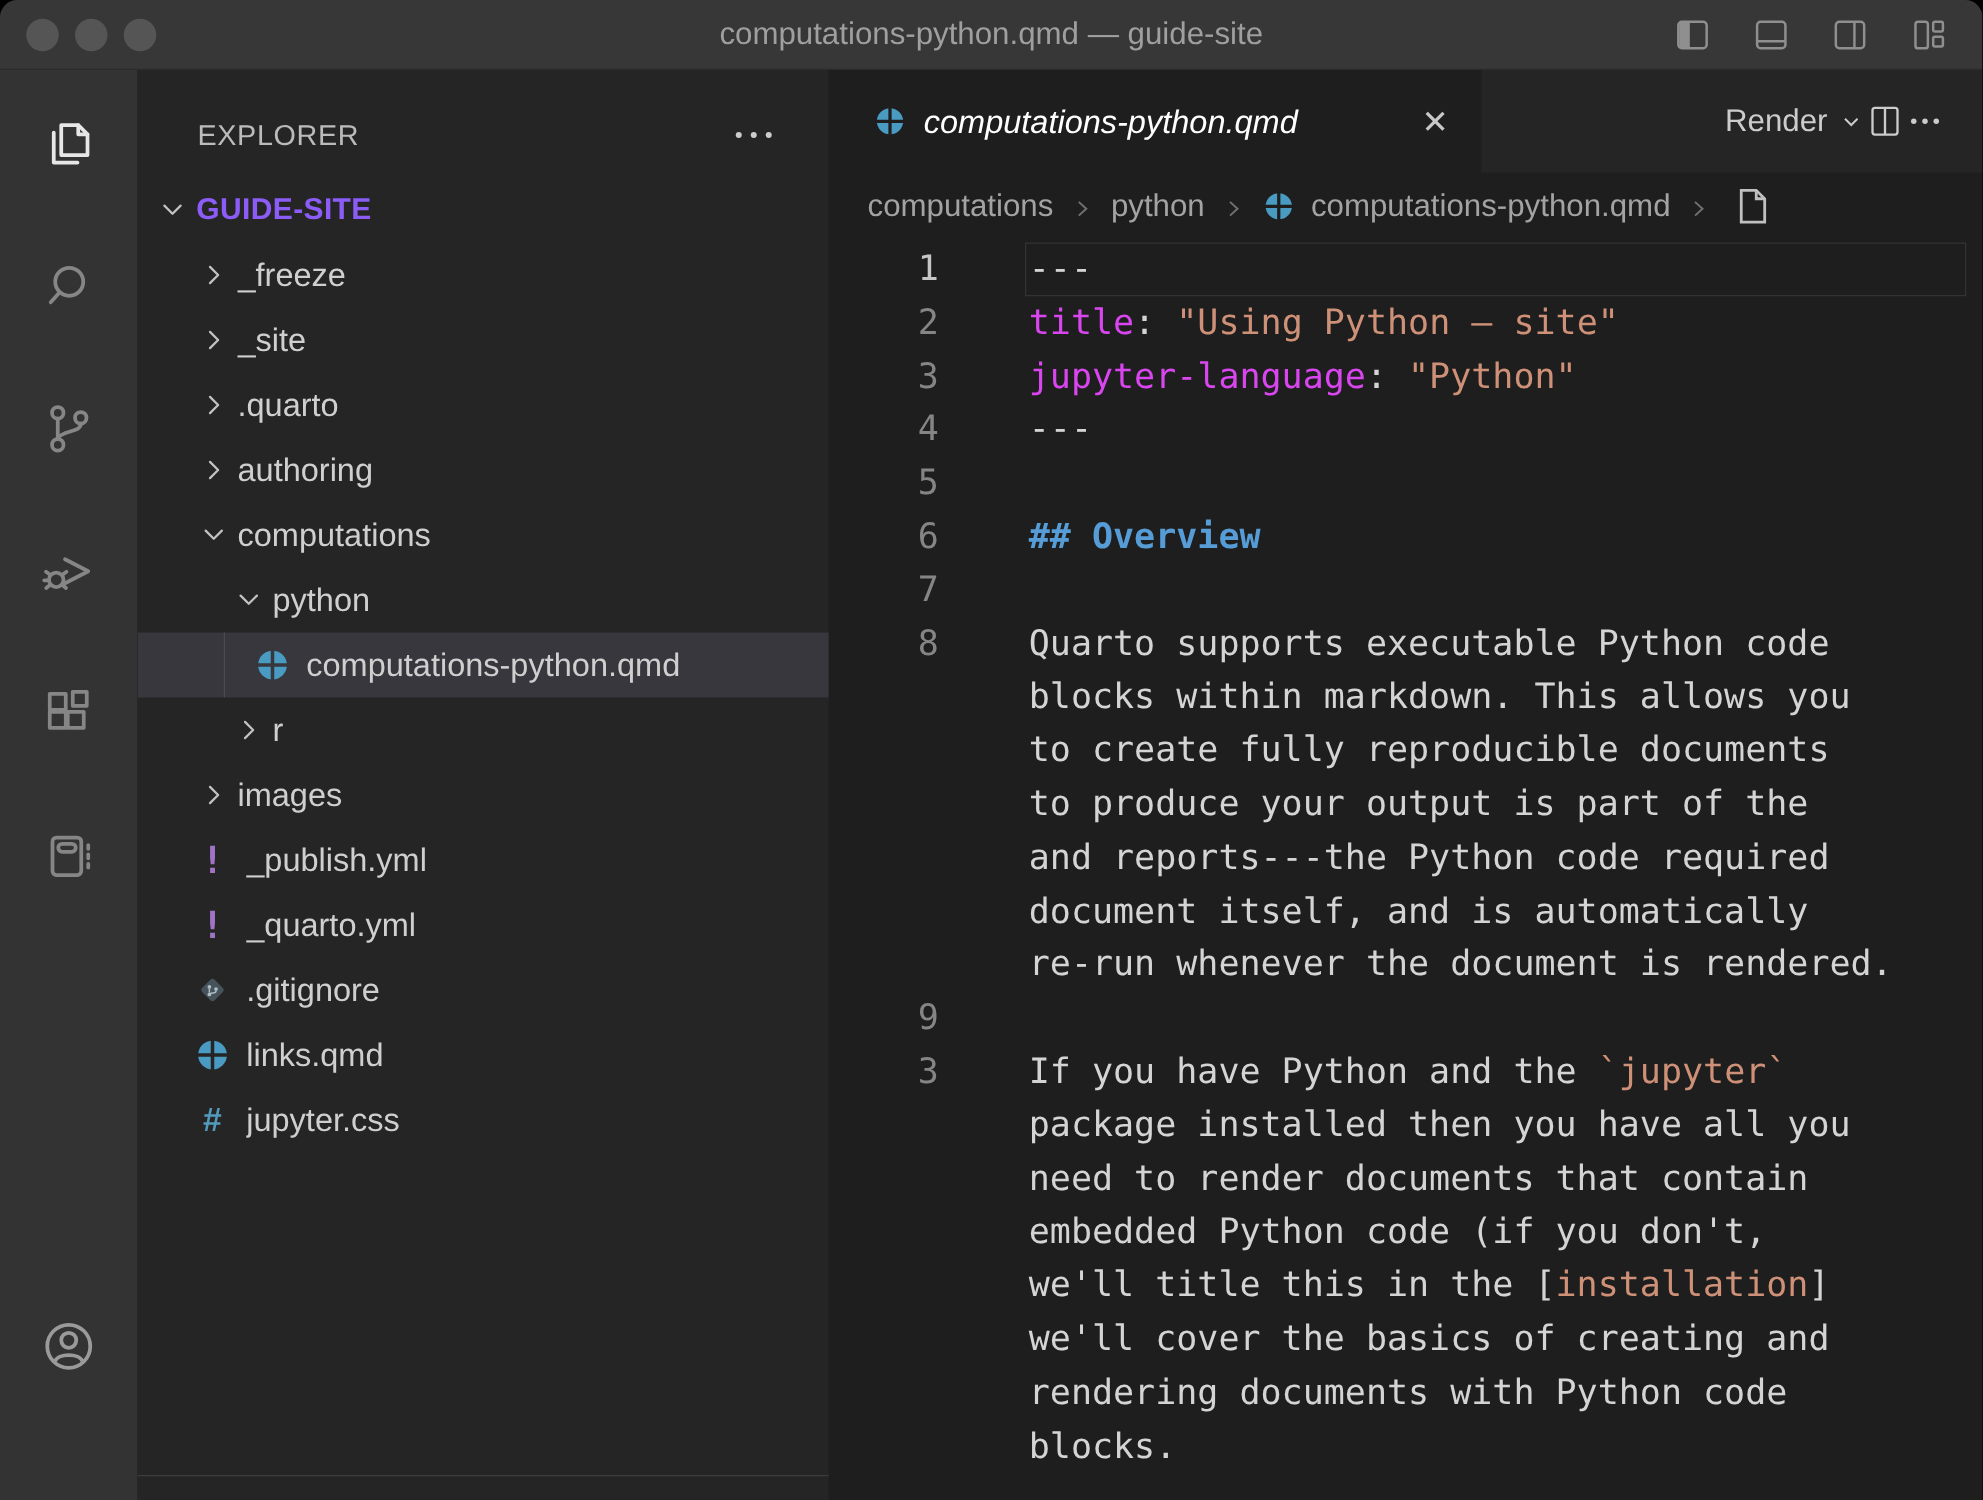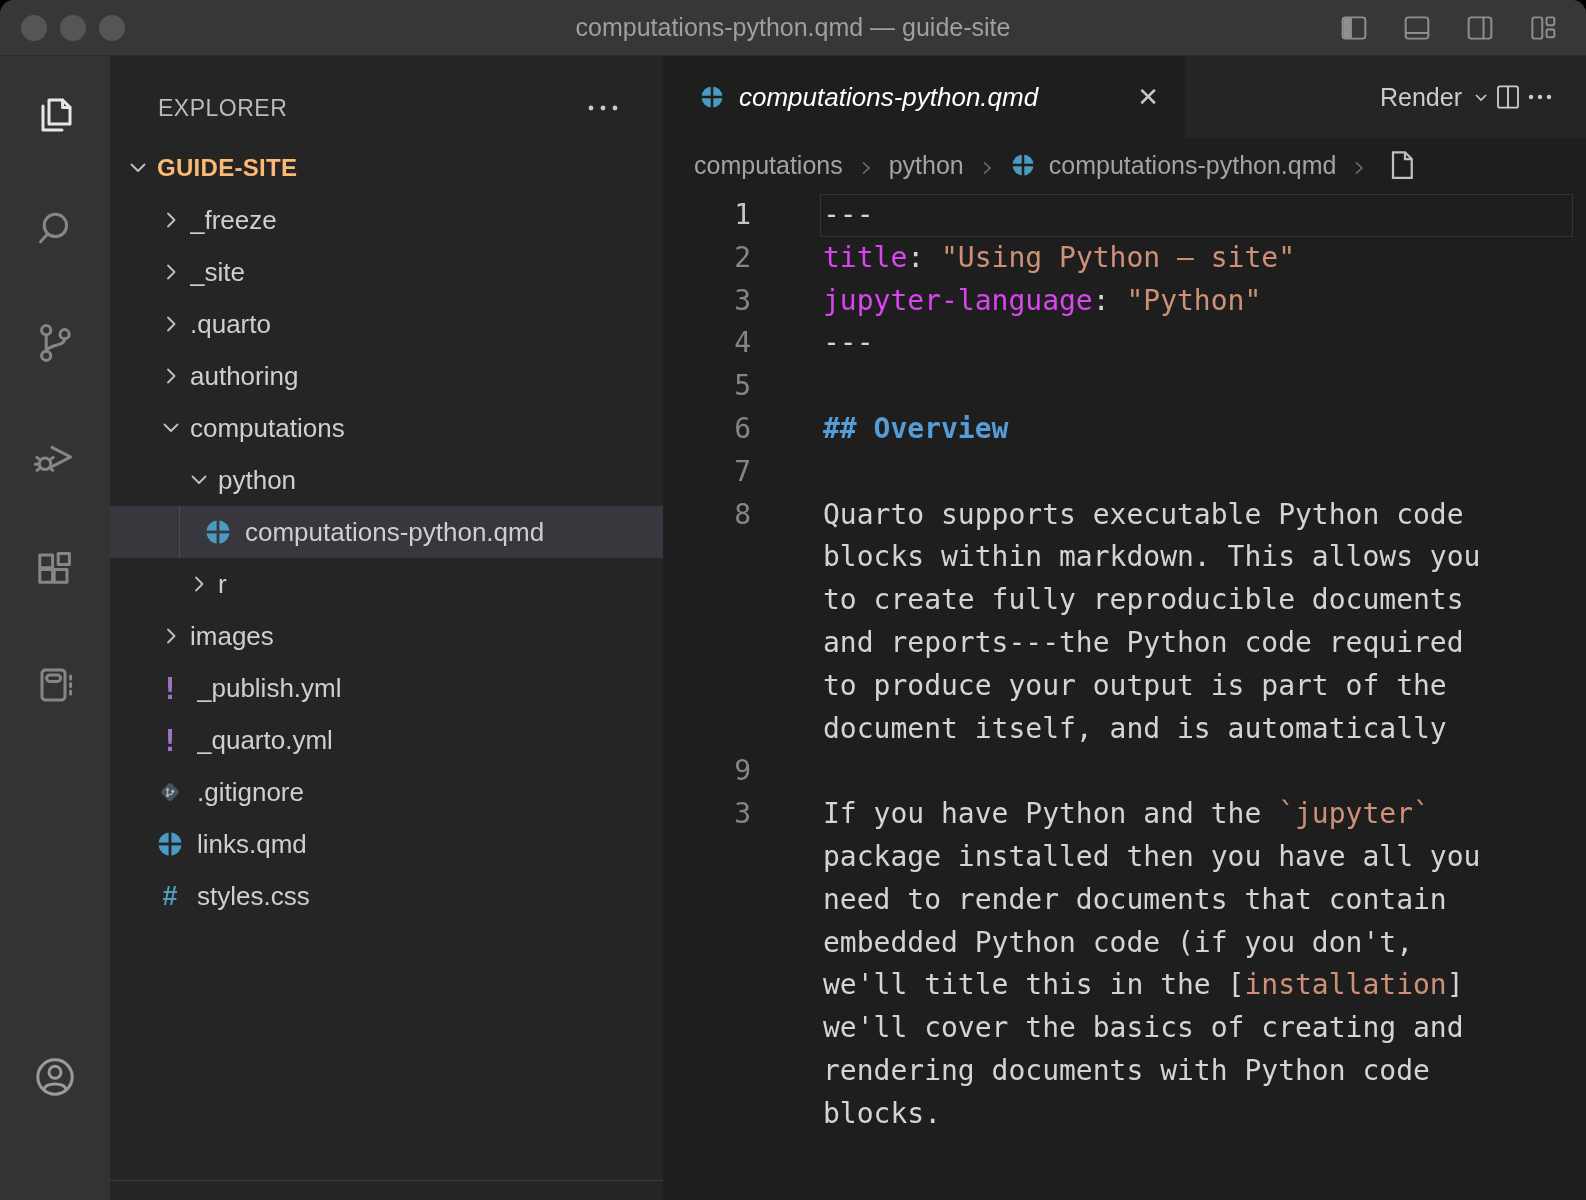--- a/index.html
+++ b/index.html
@@ -37,21 +37,21 @@
   .tree { position:absolute; top:86px; left:0; right:0; }
   .trow { height:52px; display:flex; align-items:center; color:#cfcfcf; font-size:26px; cursor:pointer; position:relative; white-space:nowrap; }
   .trow.selected { background:#37373d; }
   .trow .guide { position:absolute; left:69px; top:0; bottom:0; width:1px; background:#4a4a4f; }
   .chev { width:26px; height:26px; flex:none; color:#c2c2c2; }
   .chev svg { width:26px; height:26px; }
   .ficon { width:30px; height:30px; flex:none; margin-right:12px; display:flex; align-items:center; justify-content:center; font-weight:bold; }
   .ficon svg { width:28px; height:28px; }
   .ficon.yaml { color:#a074c4; font-size:30px; font-family:"DejaVu Sans Mono",monospace; }
   .ficon.css  { color:#519aba; font-size:27px; }
-  .trow.root  { font-weight:bold; font-size:24px; color:#fdba74; letter-spacing:0.3px; }
+  .trow.root  { font-weight:bold; font-size:24px; color:#8b5cf6; letter-spacing:0.3px; }
   .trow.root .chev { margin-left:15px; margin-right:6px; }
   .label { overflow:hidden; text-overflow:ellipsis; }
 
   .sb-outline { position:absolute; left:0; right:0; top:1124px; border-top:1px solid #3d3d3d; padding-top:8px; }
   .sb-outline .orow { display:flex; align-items:center; padding-left:15px; height:40px; color:#d6d6d6; font-weight:bold; font-size:22px; letter-spacing:0.4px; }
 
   
   .editor { flex:1; display:flex; flex-direction:column; background:#1e1e1e; overflow:hidden; }
   .tabbar { height:82px; background:#252526; display:flex; align-items:stretch; justify-content:space-between; flex:none; }
   .tab { width:522px; background:#1e1e1e; display:flex; align-items:center; padding:0 26px 0 36px; gap:14px; cursor:pointer; }
@@ -281,21 +281,21 @@
               <svg viewBox="0 0 28 28">
                 <circle cx="14" cy="14" r="11.5" fill="#4a9bc1"></circle>
                 <line x1="14" y1="1" x2="14" y2="27" stroke="#252526" stroke-width="2.8"></line>
                 <line x1="1" y1="14" x2="27" y2="14" stroke="#252526" stroke-width="2.8"></line>
               </svg>
             </span>
             <span class="label">links.qmd</span>
           </div>
           <div class="trow">
             <span class="ficon css" style="margin-left: 45px;">#</span>
-            <span class="label">styles.css</span>
+            <span class="label">jupyter.css</span>
           </div>
         </div>
       <div class="sb-outline">
         <div class="orow">
           <span class="chev">
             <svg viewBox="0 0 26 26" fill="none" stroke="currentColor" stroke-width="1.8">
                 <path d="M10 7 l6 6 -6 6"></path>
               </svg>
           </span>
           <span style="margin-left:8px;">OUTLINE</span>
@@ -403,29 +403,33 @@
           <div class="code-row">
             <span class="gutter"></span>
             <span class="rowtext"><span class="tk-pln">blocks within markdown. This allows you</span></span>
           </div>
           <div class="code-row">
             <span class="gutter"></span>
             <span class="rowtext"><span class="tk-pln">to create fully reproducible documents</span></span>
           </div>
           <div class="code-row">
             <span class="gutter"></span>
+            <span class="rowtext"><span class="tk-pln">to produce your output is part of the</span></span>
+          </div>
+          <div class="code-row">
+            <span class="gutter"></span>
             <span class="rowtext"><span class="tk-pln">and reports---the Python code required</span></span>
           </div>
           <div class="code-row">
             <span class="gutter"></span>
-            <span class="rowtext"><span class="tk-pln">to produce your output is part of the</span></span>
-          </div>
-          <div class="code-row">
-            <span class="gutter"></span>
             <span class="rowtext"><span class="tk-pln">document itself, and is automatically</span></span>
+          </div>
+          <div class="code-row">
+            <span class="gutter"></span>
+            <span class="rowtext"><span class="tk-pln">re-run whenever the document is rendered.</span></span>
           </div>
           <div class="code-row">
             <span class="gutter">9</span>
             <span class="rowtext"></span>
           </div>
           <div class="code-row">
             <span class="gutter">3</span>
             <span class="rowtext"><span class="tk-pln">If you have Python and the </span><span class="tk-code">`jupyter`</span></span>
           </div>
           <div class="code-row">

